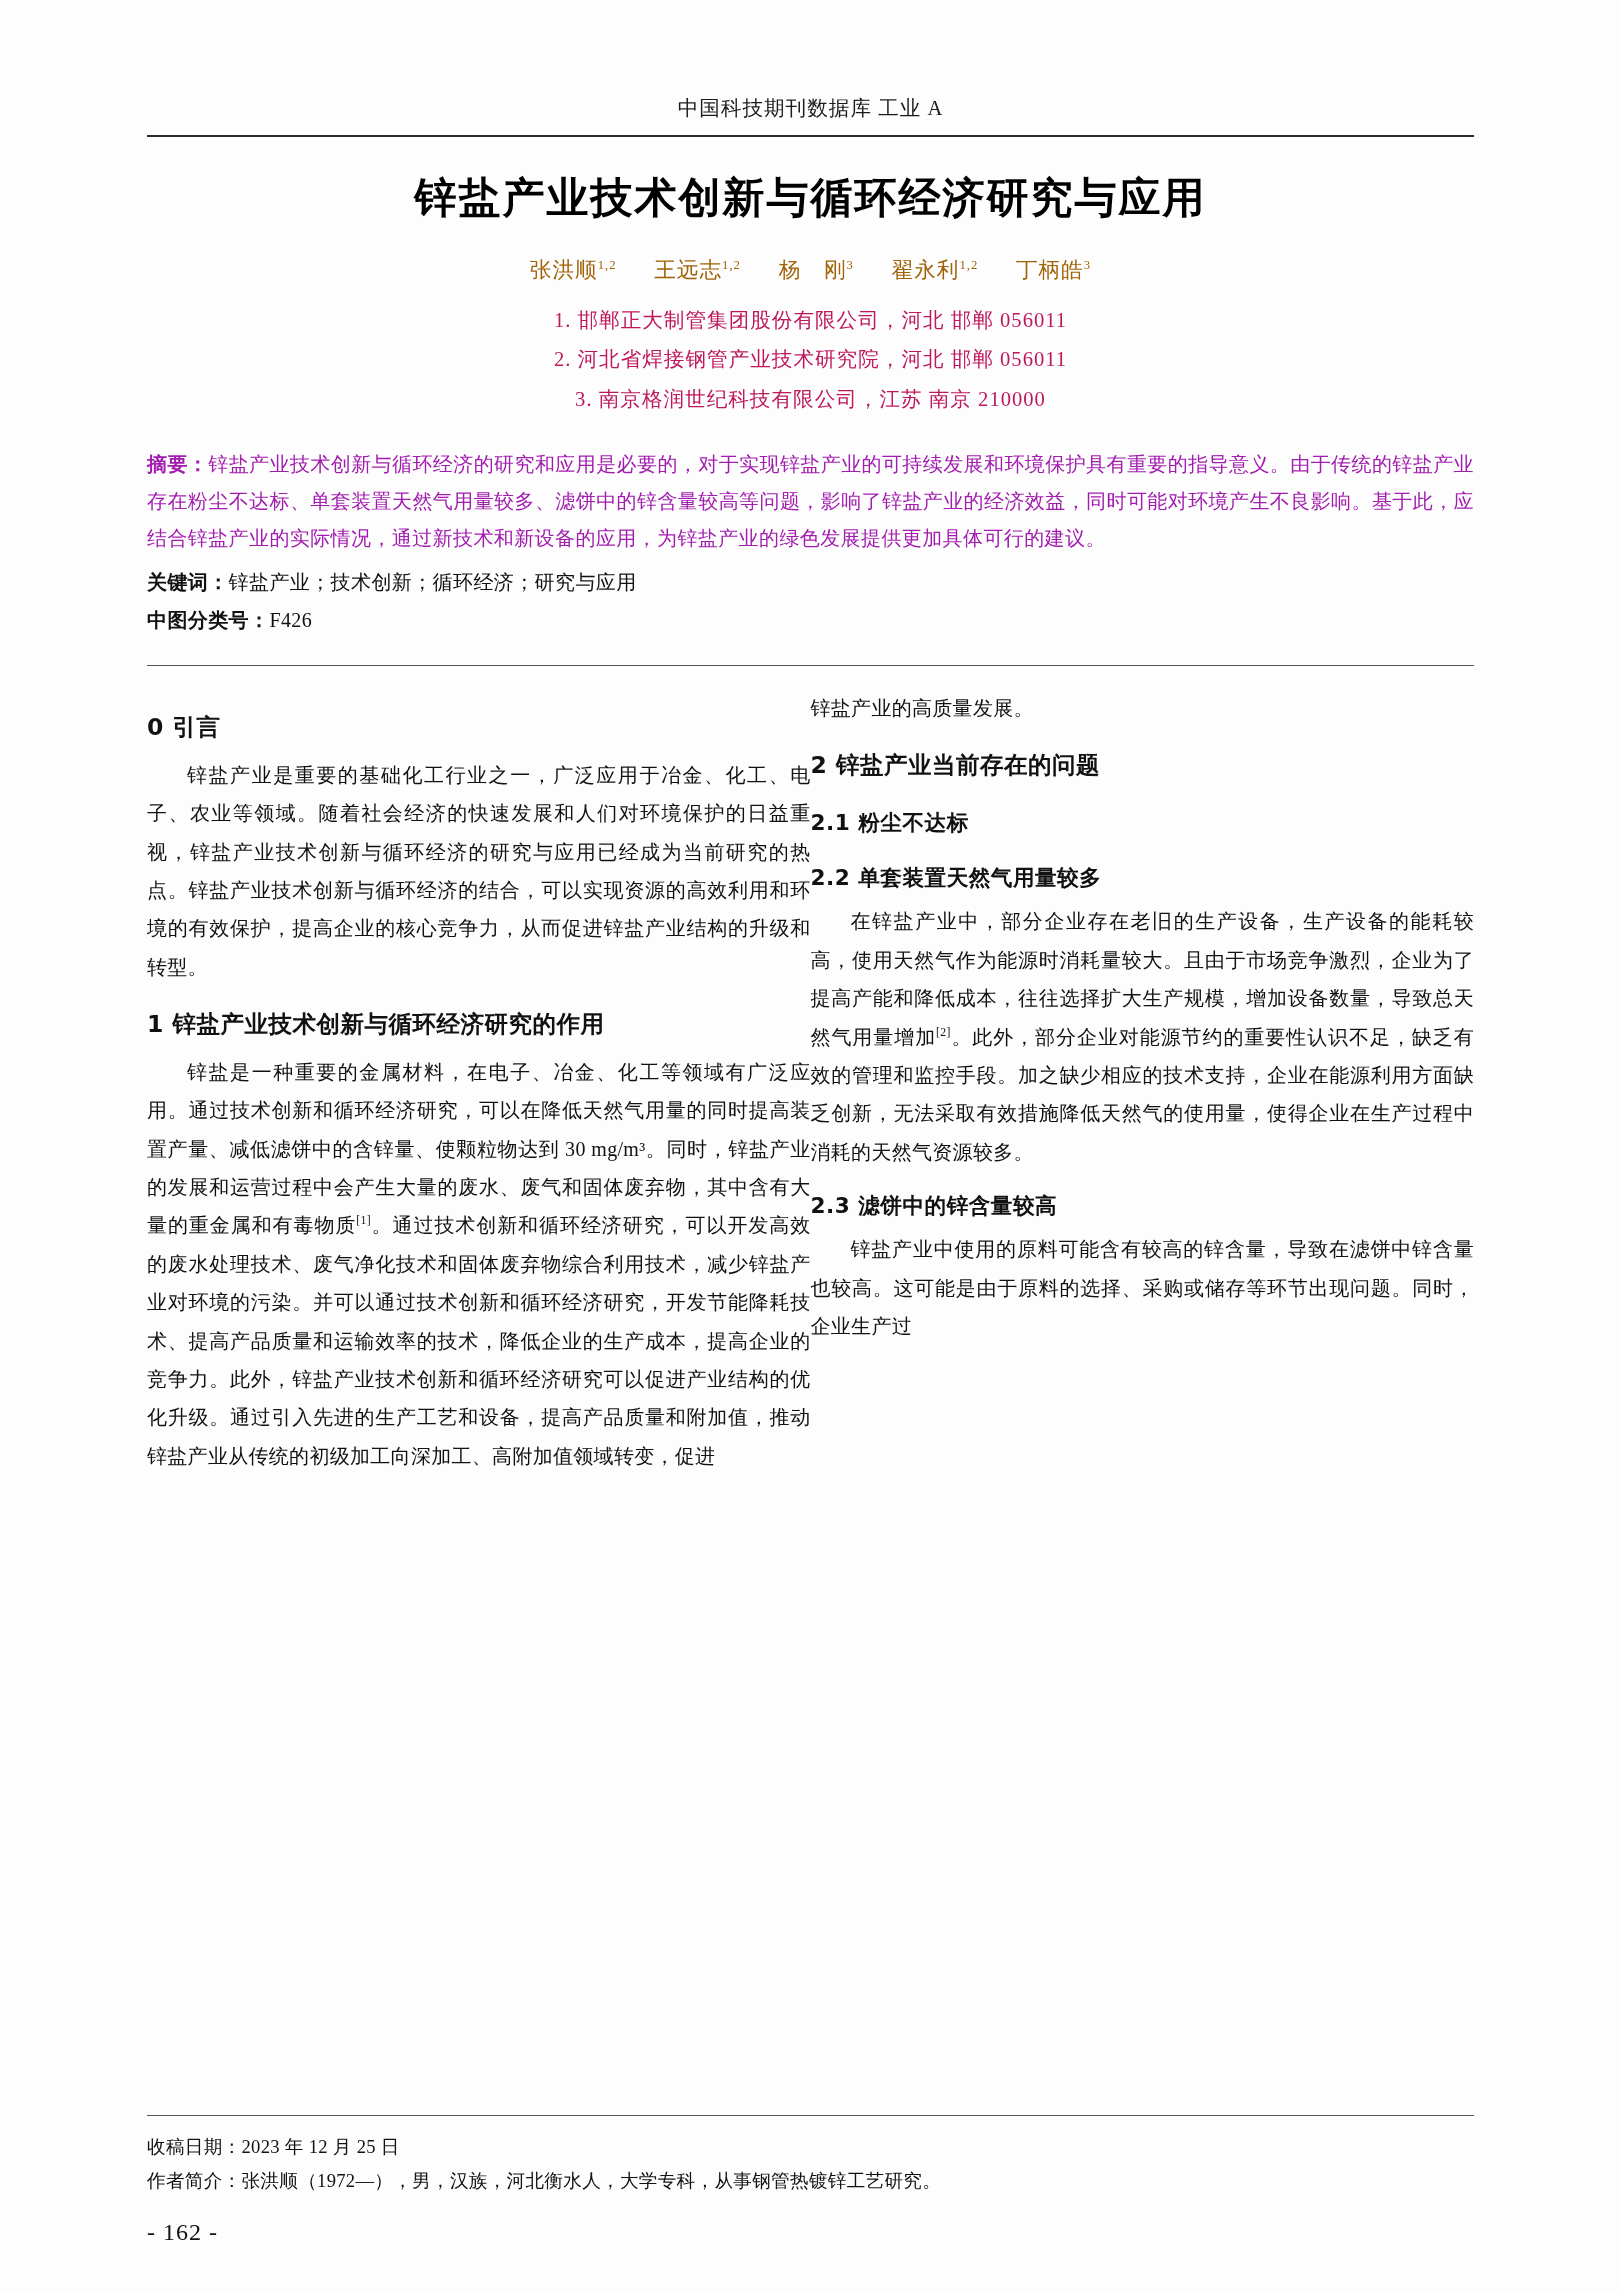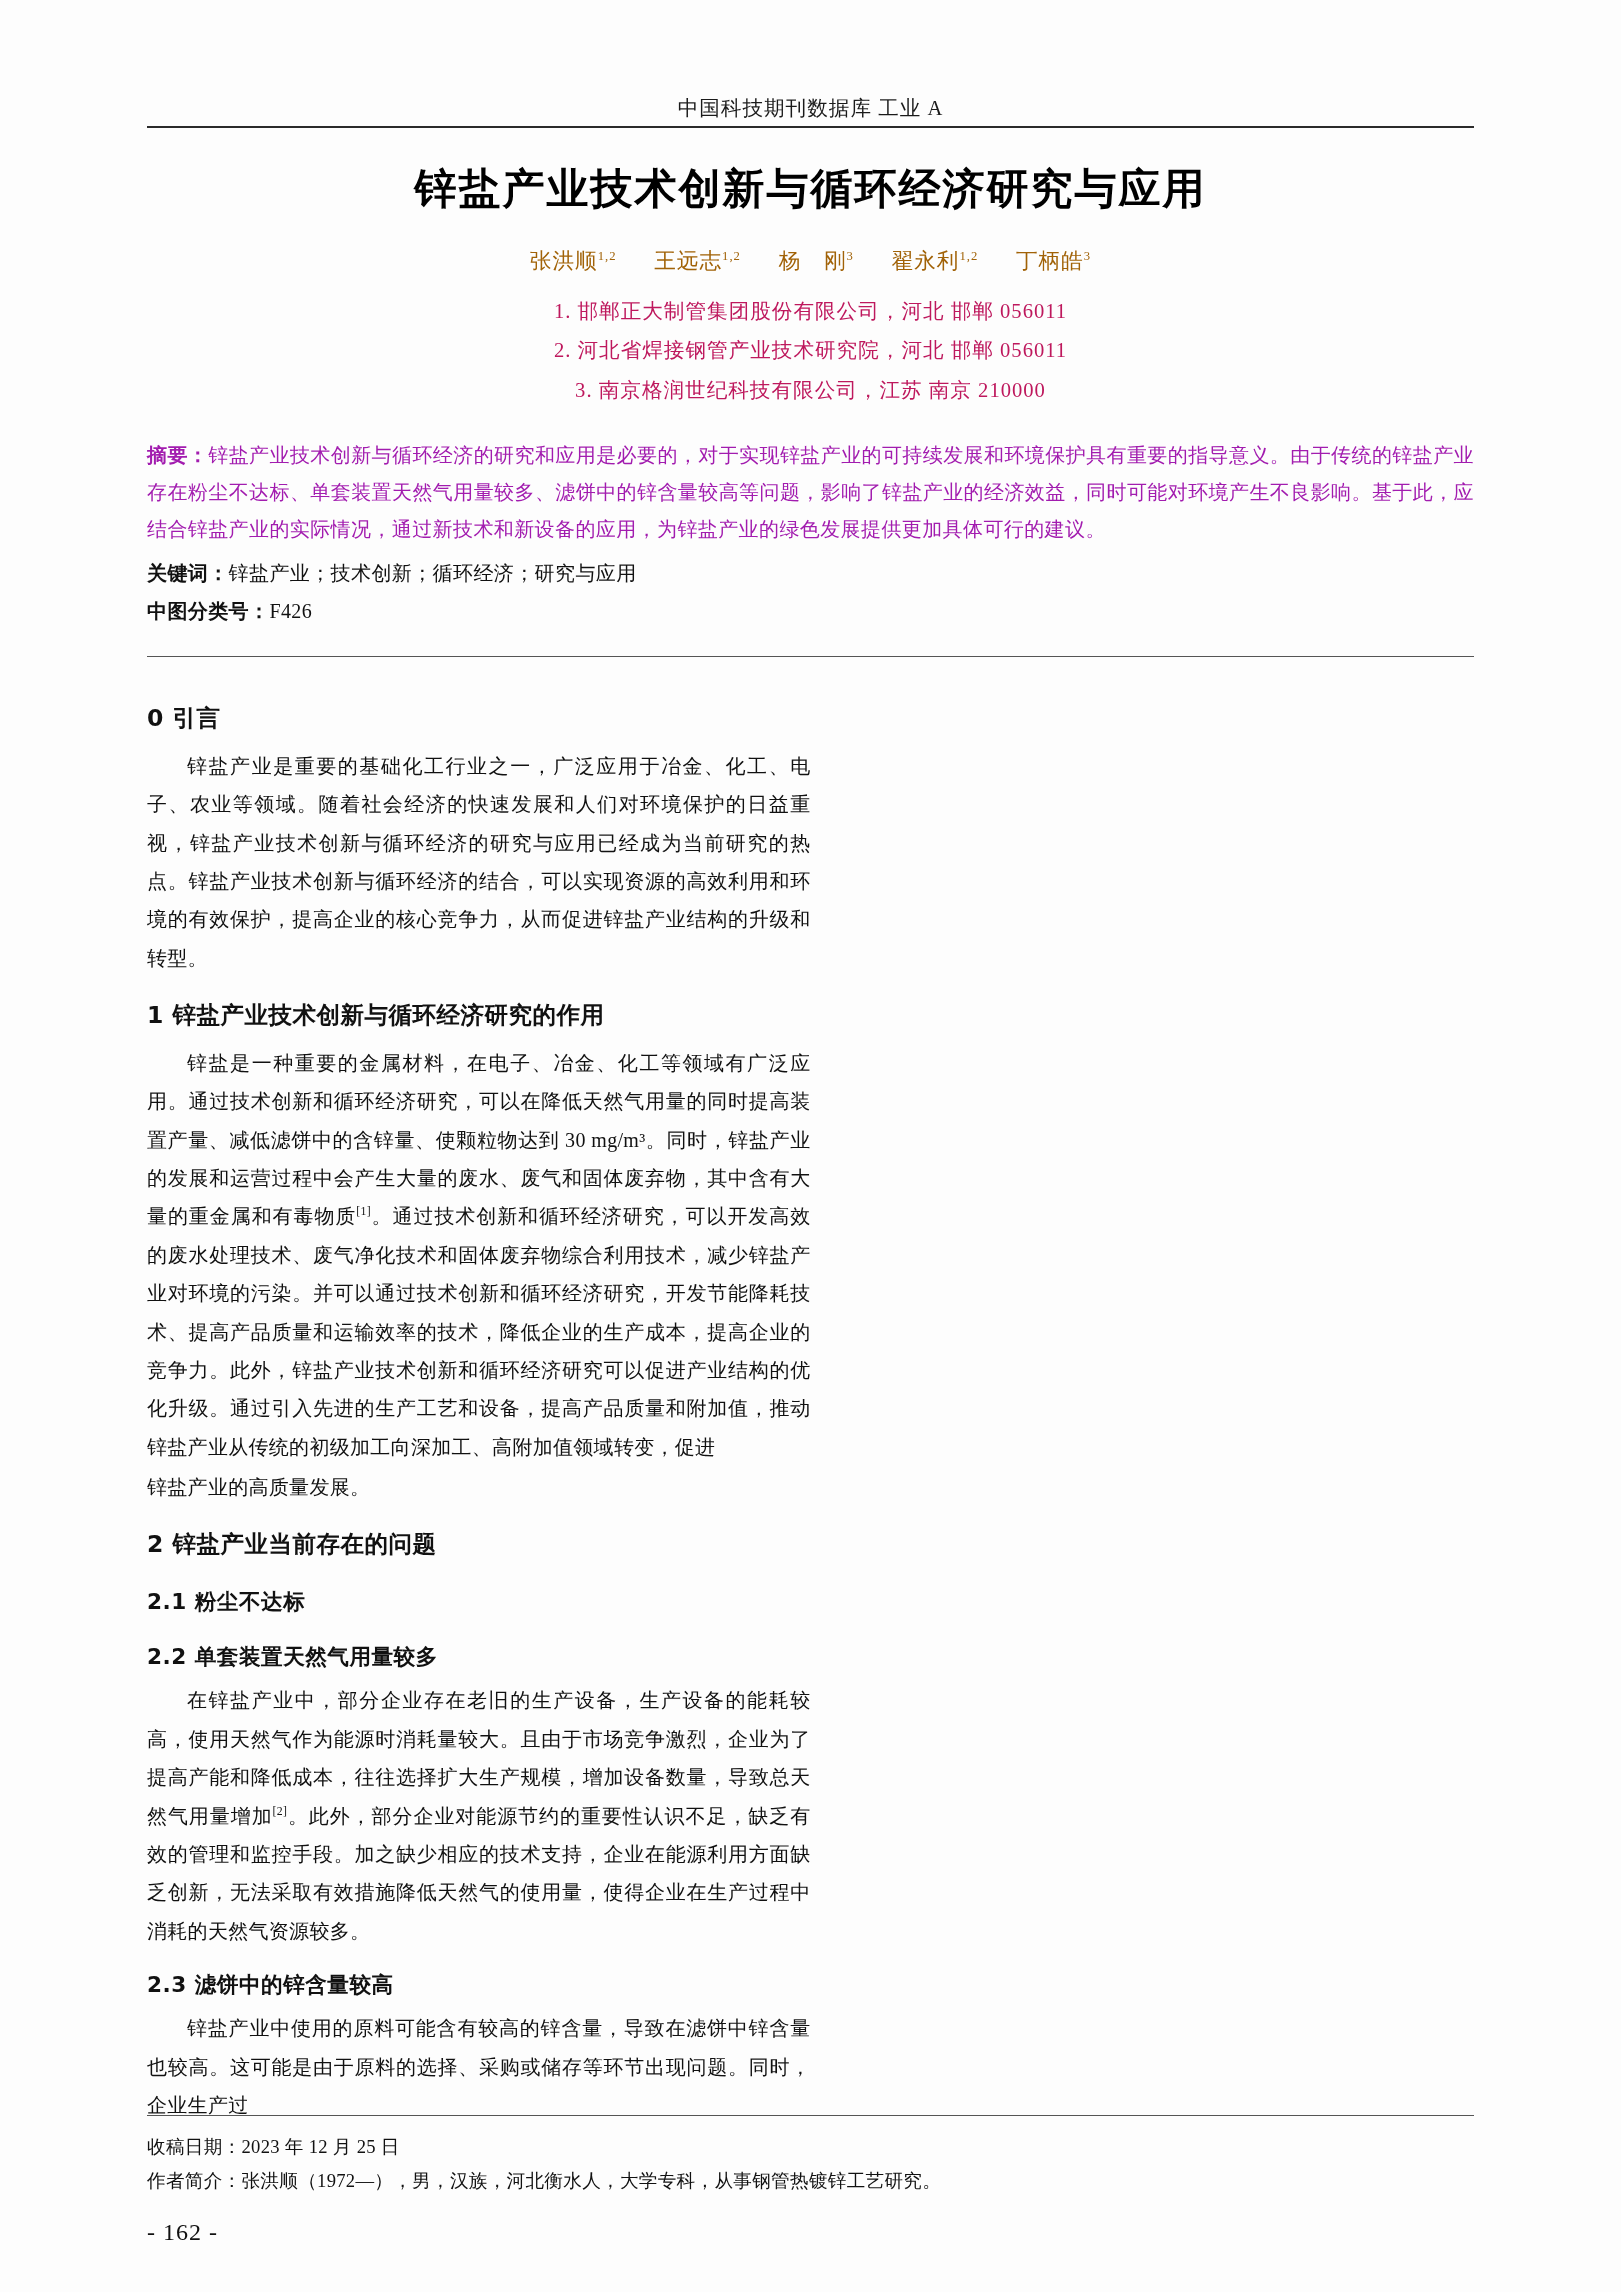--- a/index.html
+++ b/index.html
@@ -17,21 +17,21 @@
     box-sizing: border-box;
     padding: 94px 147px 39px 147px;
     position: relative;
     background: #fdfdfd;
   }
   .running-head {
     text-align: center;
     font-size: 20.6px;
     letter-spacing: 1px;
     color: #1a1a1a;
-    padding-bottom: 4px;
+    padding-bottom: 13px;
   }
   .head-rule {
     border-bottom: 2px solid #2b2b2b;
     margin-bottom: 33px;
   }
   .title {
     text-align: center;
     font-size: 42px;
     font-weight: bold;
     letter-spacing: 2px;
@@ -84,21 +84,20 @@
   .kw .lead, .clc .lead {
     font-weight: bold;
   }
   .divider {
     border-bottom: 1.5px solid #555;
     margin: 25.5px 0 23.5px 0;
   }
   .columns {
     display: flex;
     height: 980px;
-    flex-direction: column;
   }
   .col {
     width: 50%;
     font-size: 20px;
     line-height: 1.92;
     text-align: justify;
     color: #111;
     letter-spacing: 0.3px;
   }
   h2.sec {

